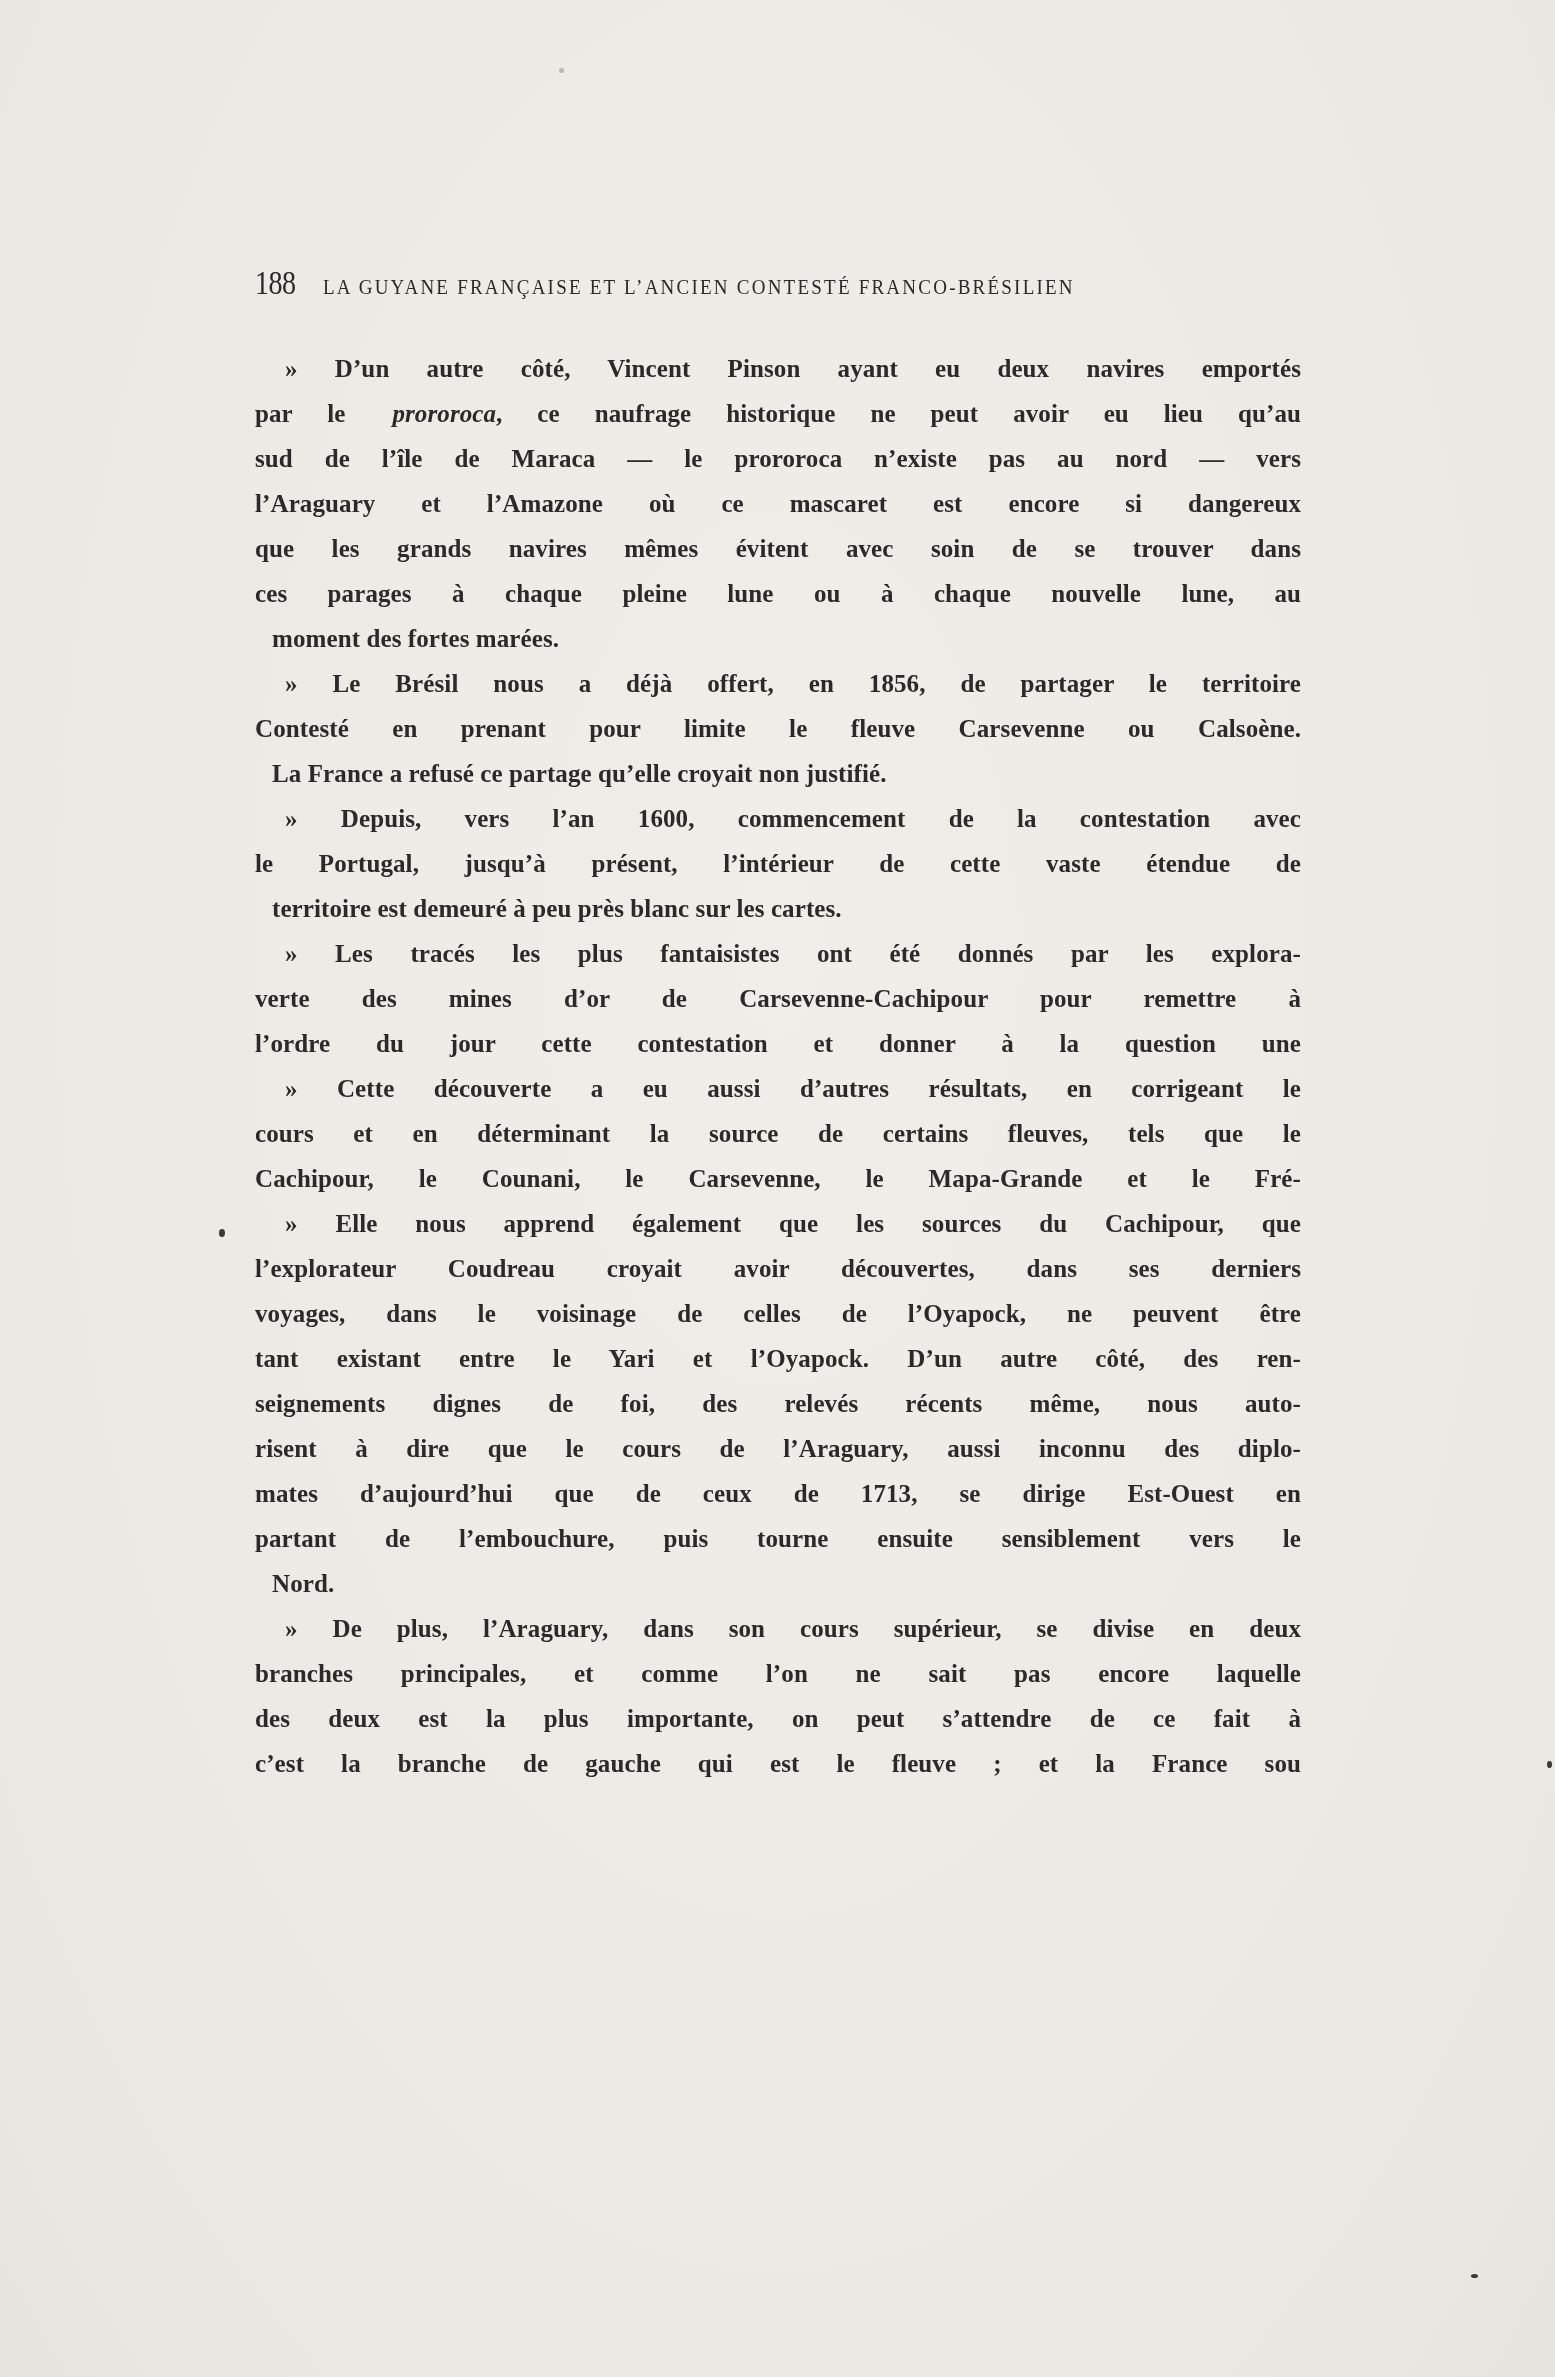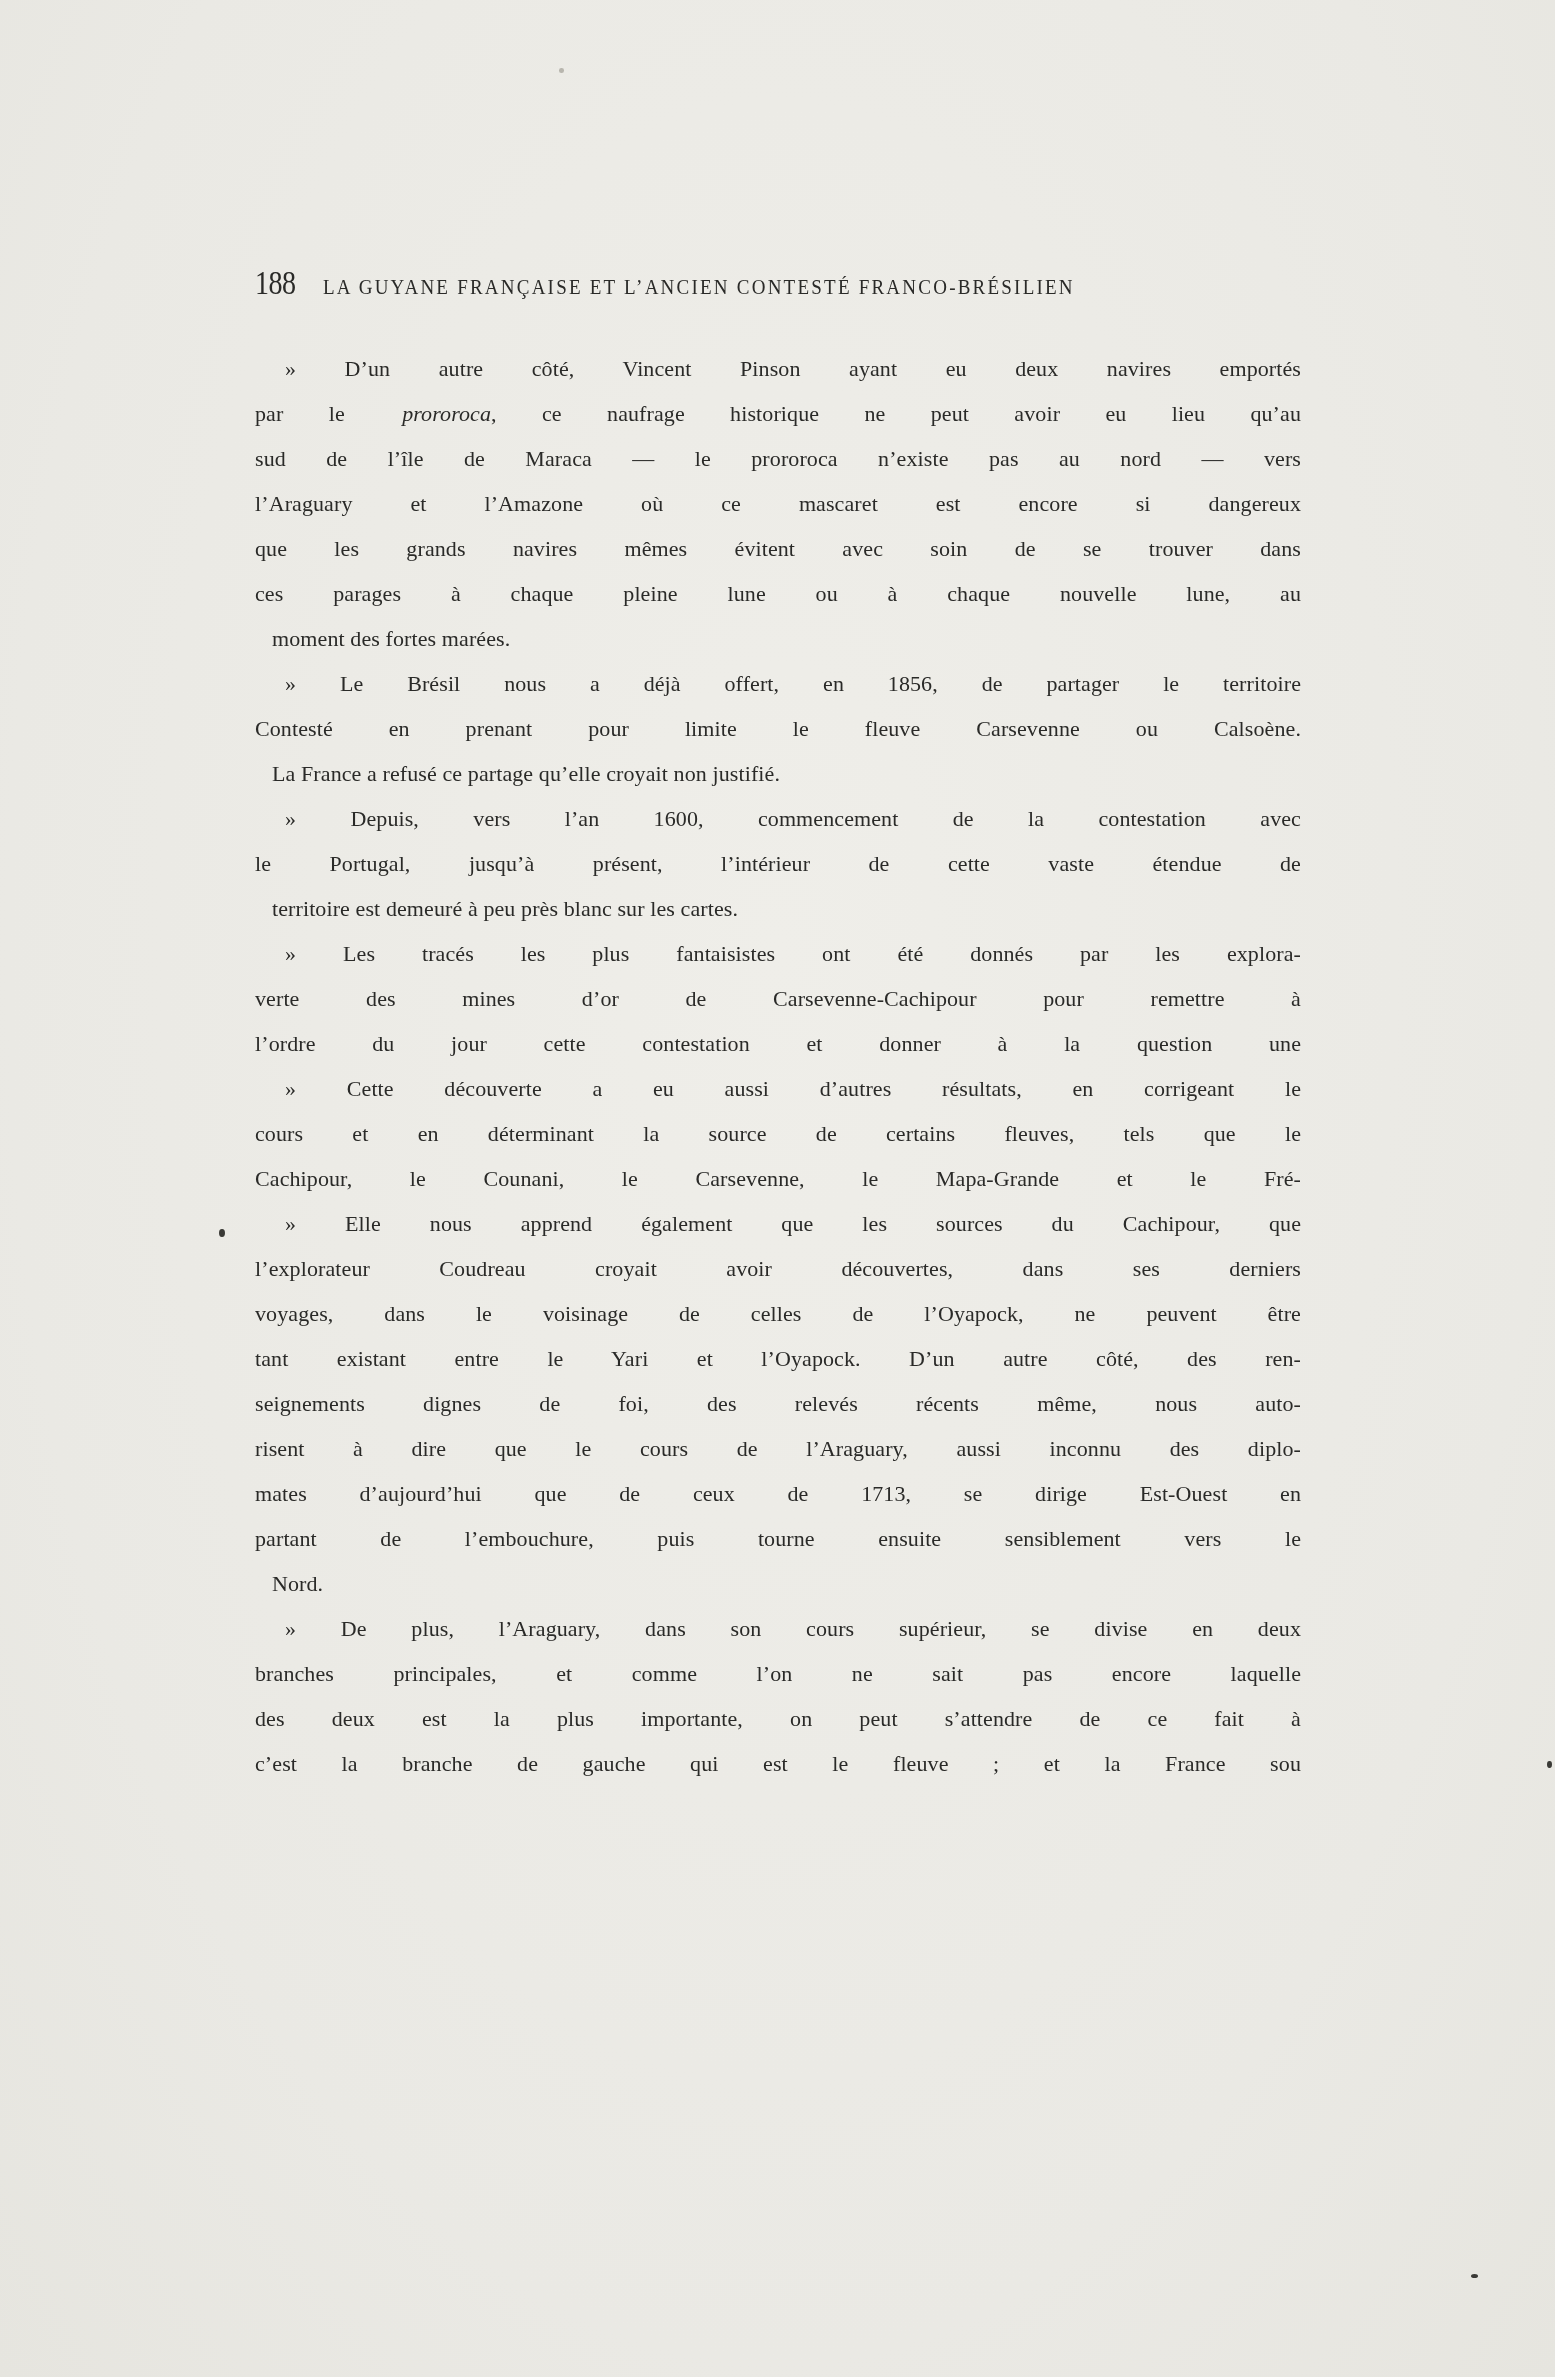--- a/index.html
+++ b/index.html
@@ -53,25 +53,26 @@
     }
     .text-block {
       position: absolute;
       left: 255px;
       top: 346px;
       width: 1046px;
     }
     .line {
       height: 45px;
       line-height: 45px;
-      font-size: 22px;
+      font-size: 25px;
       white-space: nowrap;
       text-align: justify;
       text-align-last: justify;
       letter-spacing: 0.1px;
+      font-weight: bold;
     }
     .line.last {
       text-align-last: left;
       margin-left: 17px;
     }
     .line.indent {
       padding-left: 30px;
     }
     .line i {
       font-style: italic;

